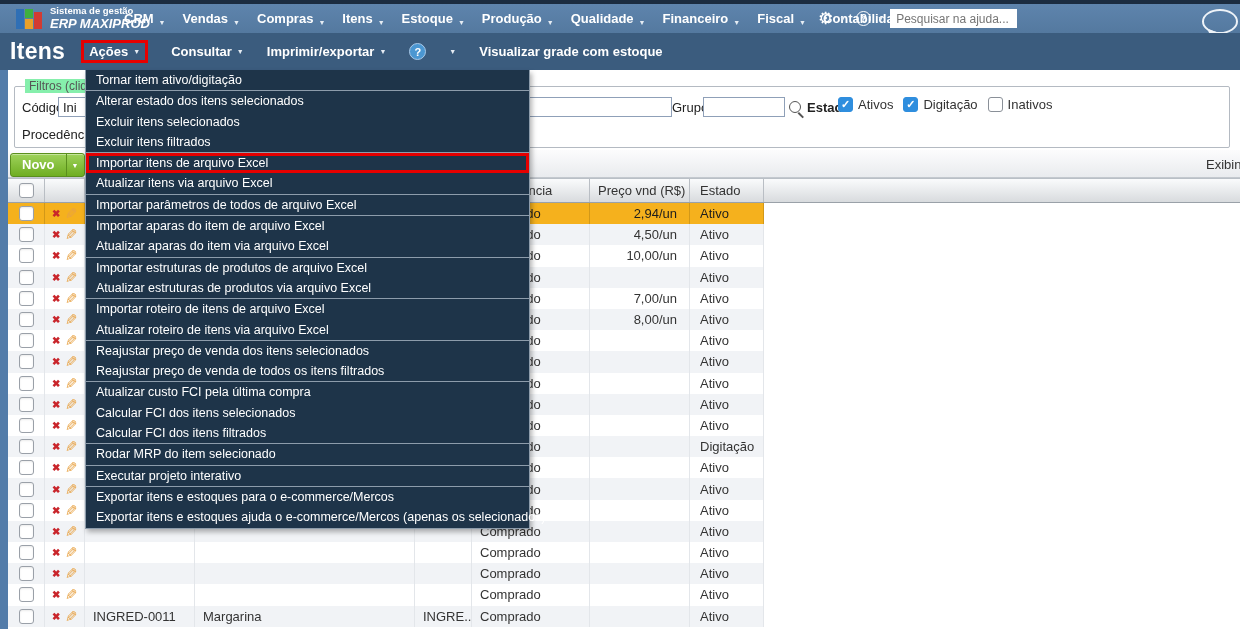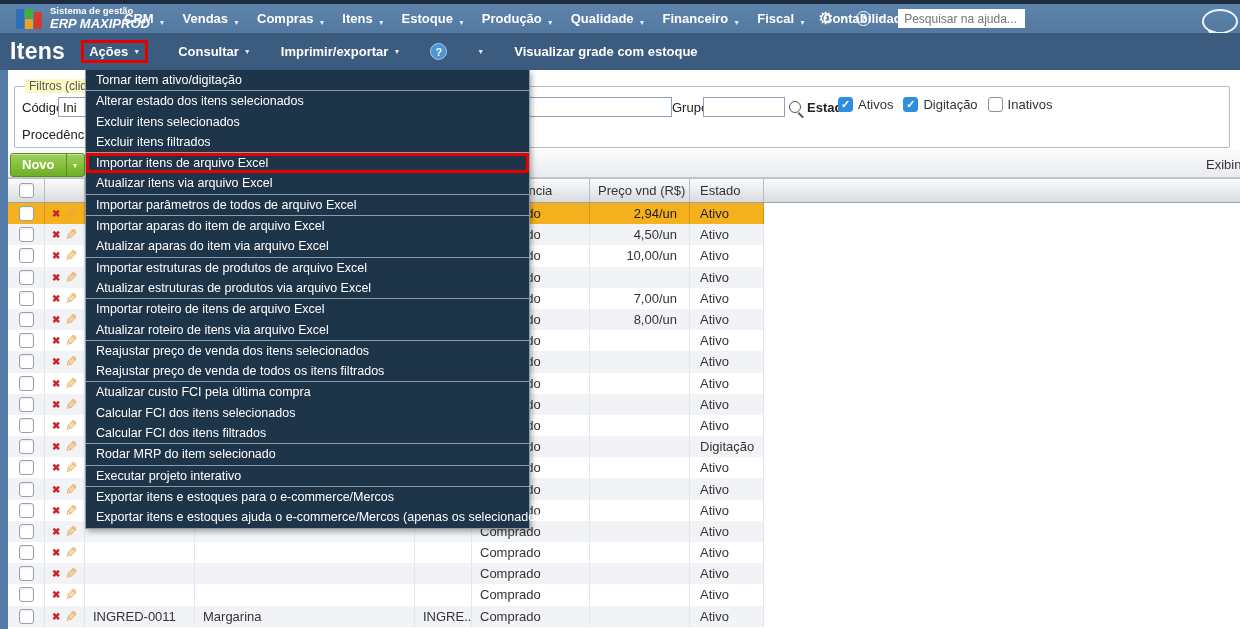--- a/index.html
+++ b/index.html
@@ -20,42 +20,42 @@
   .brand-l1{font-size:9.5px;font-weight:bold;}
   .brand-l2{font-size:13px;font-weight:bold;font-style:italic;}
   .nav-items{position:absolute;left:124px;top:0;height:100%;display:flex;align-items:center;gap:17px;}
   .nav-item{color:#fff;font-size:13px;font-weight:bold;display:flex;align-items:flex-end;cursor:pointer;white-space:nowrap;}
   .caret{font-size:7px;margin-left:5px;color:#e6edf4;}
   .nav-right{position:absolute;left:818px;top:0;height:100%;display:flex;align-items:center;gap:6px;color:#fff;}
   .gear{font-size:17px;line-height:1;cursor:pointer;}
   .mini-caret{font-size:7px;color:#e6edf4;cursor:pointer;}
   .help-circle{width:15px;height:15px;border:1.5px solid #fff;border-radius:50%;font-size:10px;font-weight:bold;
                display:flex;align-items:center;justify-content:center;cursor:pointer;box-sizing:border-box;margin-left:4px;}
-  .nav-search{width:127px;height:19px;border:1px solid #fff;font-size:12px;padding:0 5px;margin-left:8px;
+  .nav-search{width:127px;height:19px;border:1px solid #fff;font-size:12px;padding:0 5px;margin-left:0;
               box-sizing:border-box;font-family:inherit;color:#333;}
   .bubble{position:absolute;left:1202px;top:5px;width:32px;height:21px;border:2px solid #eef3f8;
           border-radius:50%;cursor:pointer;}
   .bubble::after{content:'';position:absolute;left:1px;bottom:-8px;width:0;height:0;
           border:5px solid transparent;border-top-color:#eef3f8;transform:rotate(20deg);}
   
   .titlebar{position:absolute;left:0;top:33px;width:1240px;height:37px;background:#3b5c7e;
             display:flex;align-items:center;}
   .page-title{color:#fff;font-size:23px;font-weight:bold;margin:0 16px 0 10px;letter-spacing:.3px;}
-  .tb-menus{display:flex;align-items:center;gap:30px;color:#fff;font-size:13px;font-weight:bold;}
+  .tb-menus{display:flex;align-items:center;gap:23px;color:#fff;font-size:13px;font-weight:bold;}
   .tb-item{display:flex;align-items:center;cursor:pointer;white-space:nowrap;}
   .acoes-box{border:3px solid #e60000;padding:1px 5px;}
   .q-icon{width:17px;height:17px;border-radius:50%;background:#4b97d2;border:1px solid #a9c9e8;color:#fff;
           font-size:11px;font-weight:bold;display:flex;align-items:center;justify-content:center;
           box-sizing:border-box;cursor:pointer;}
   
   .left-strip{position:absolute;left:0;top:70px;width:8px;height:559px;background:#537ca9;}
   
   .filters{position:absolute;left:8px;top:70px;width:1232px;height:80px;background:#fff;}
   .fset{position:absolute;left:6px;top:16px;width:1214px;height:60px;border:1px solid #b4bac2;border-radius:2px;}
-  .legend{position:absolute;left:10px;top:-8px;background:#fef9c3;padding:0 4px;font-size:12px;color:#555;white-space:nowrap;}
+  .legend{position:absolute;left:10px;top:-8px;background:#86efac;padding:0 4px;font-size:12px;color:#555;white-space:nowrap;}
   .f-label{position:absolute;font-size:13px;color:#222;white-space:nowrap;}
   .txt{position:absolute;border:1px solid #8fa0b8;height:20px;box-sizing:border-box;font-size:13px;
        padding:0 4px;font-family:inherit;color:#222;}
   .mag{position:absolute;left:781px;top:31px;width:10px;height:10px;border:1.5px solid #555;border-radius:50%;
        box-sizing:content-box;cursor:pointer;}
   .mag::after{content:'';position:absolute;left:9px;top:10px;width:7px;height:2px;background:#555;
        transform:rotate(45deg);transform-origin:0 0;}
   .estado-opts{position:absolute;left:830px;top:27px;display:flex;align-items:center;gap:10px;}
   .chk-opt{display:flex;align-items:center;gap:5px;font-size:13px;color:#333;cursor:pointer;}
   .chk{width:15px;height:15px;border-radius:3px;border:1px solid #8a9098;background:#fff;display:flex;

